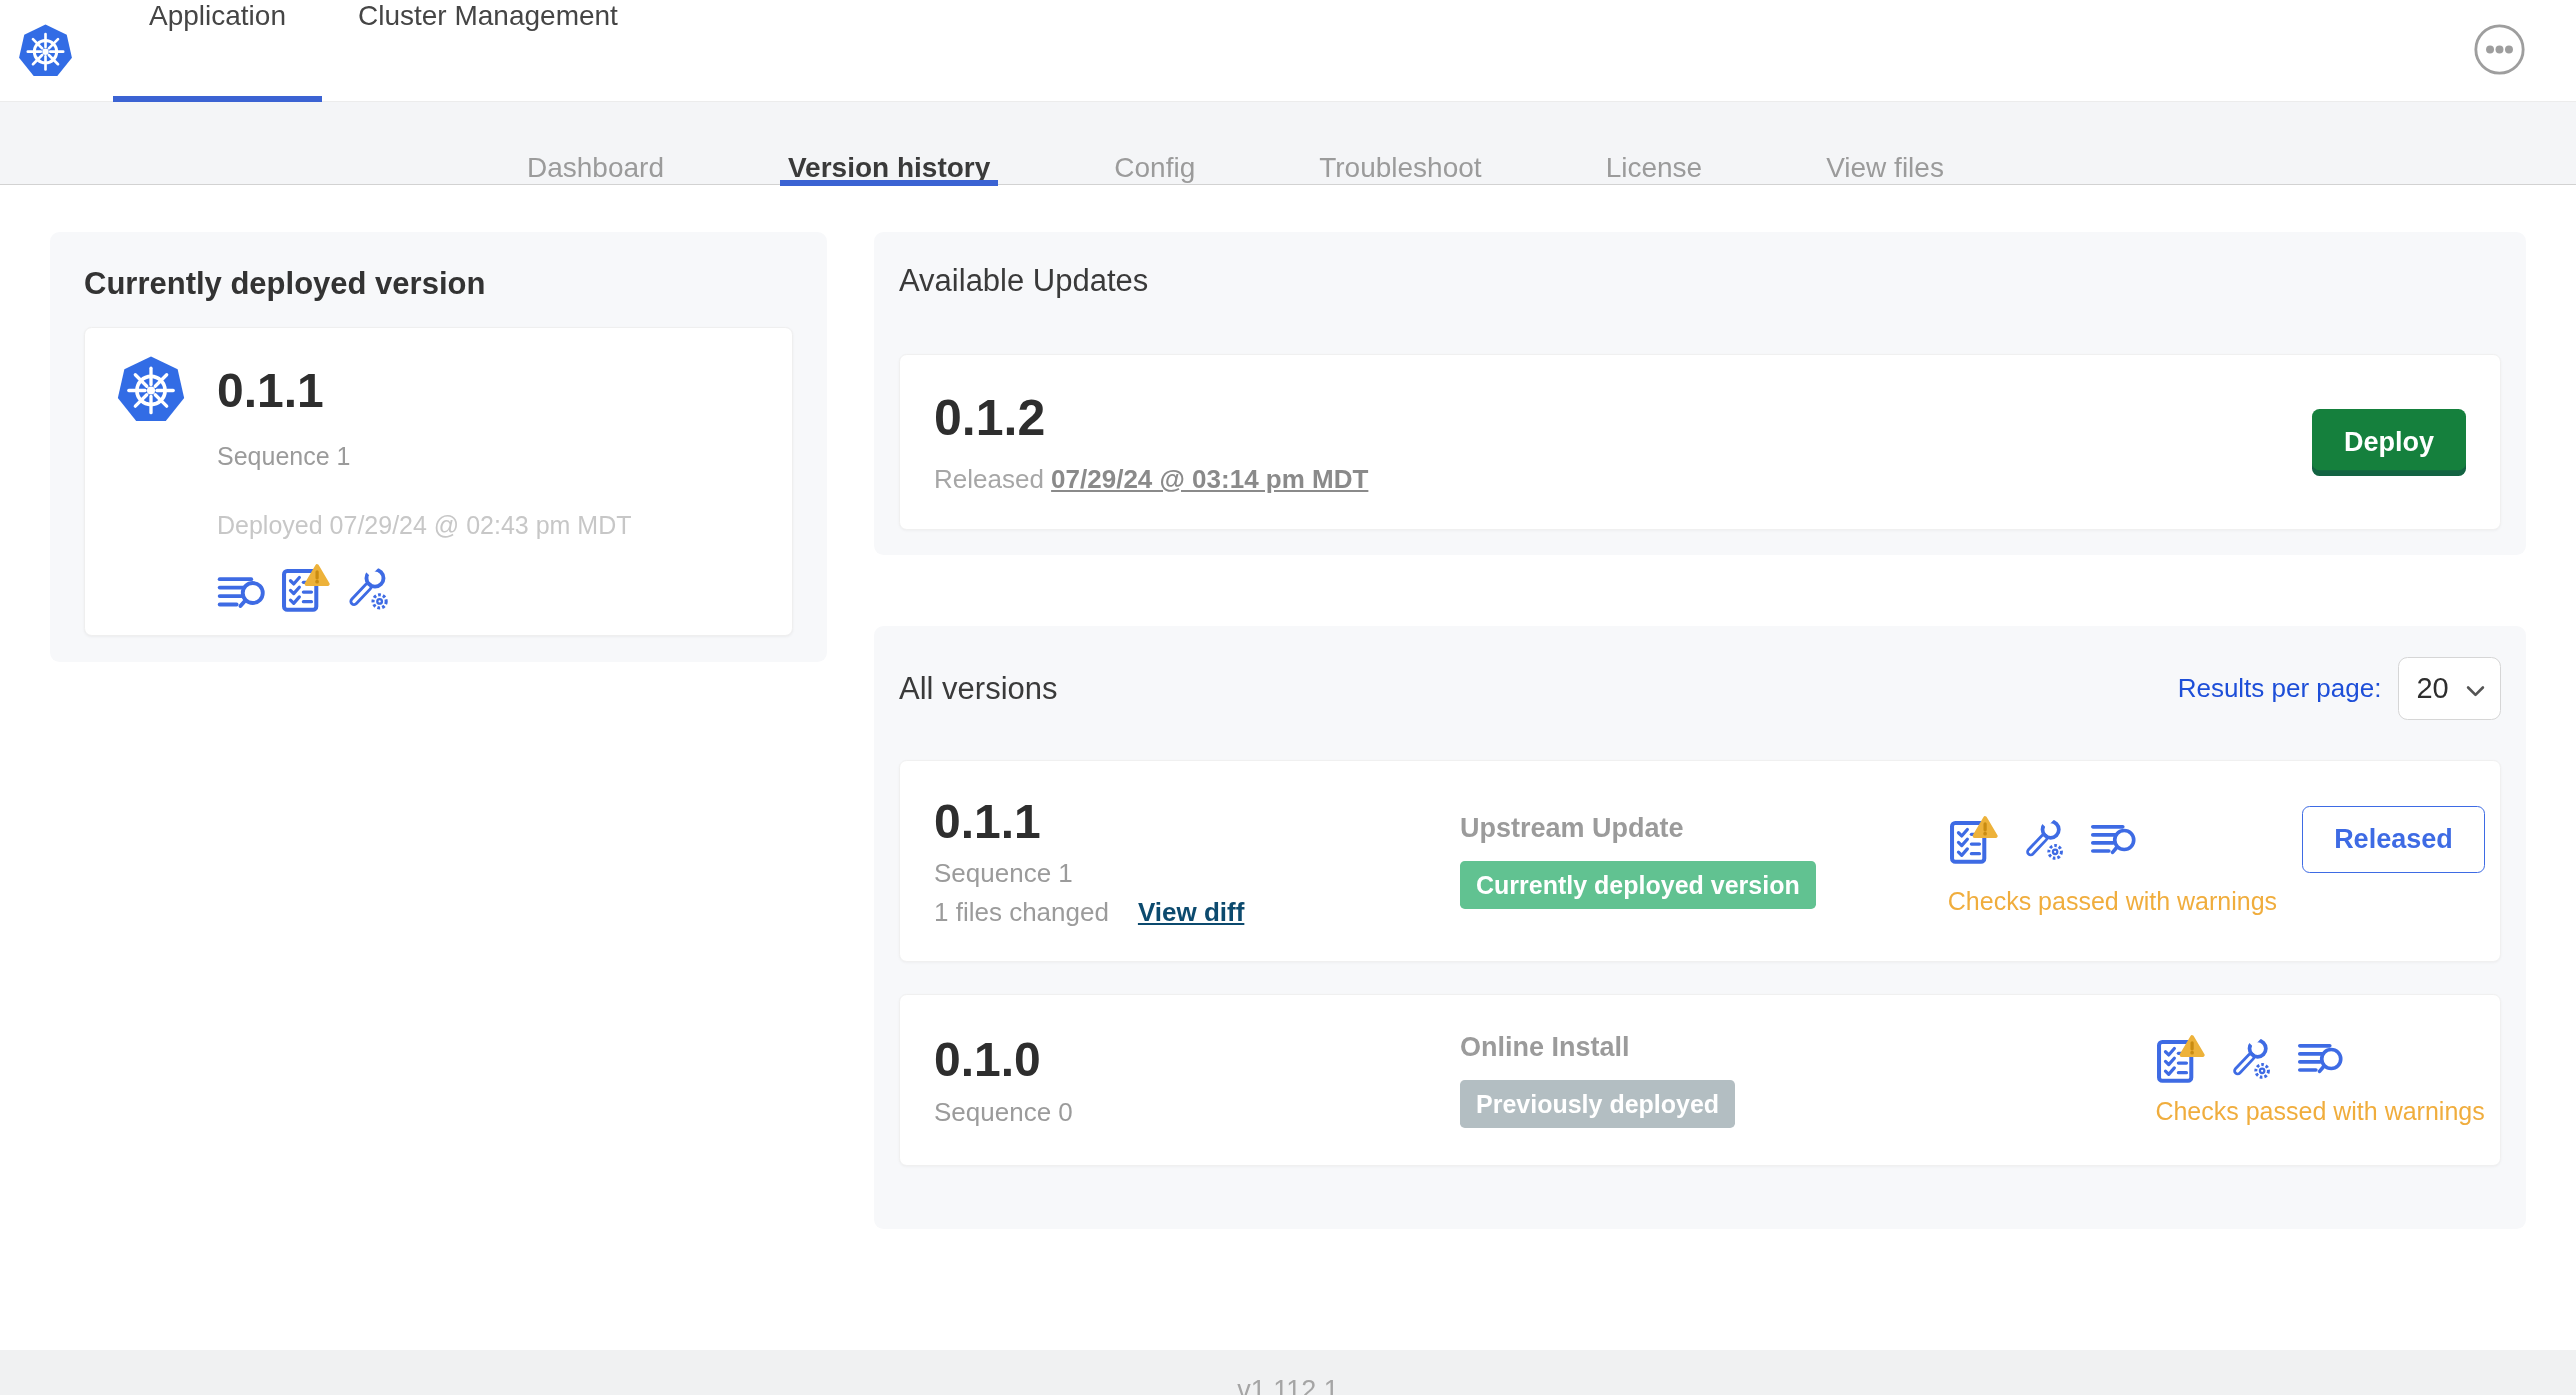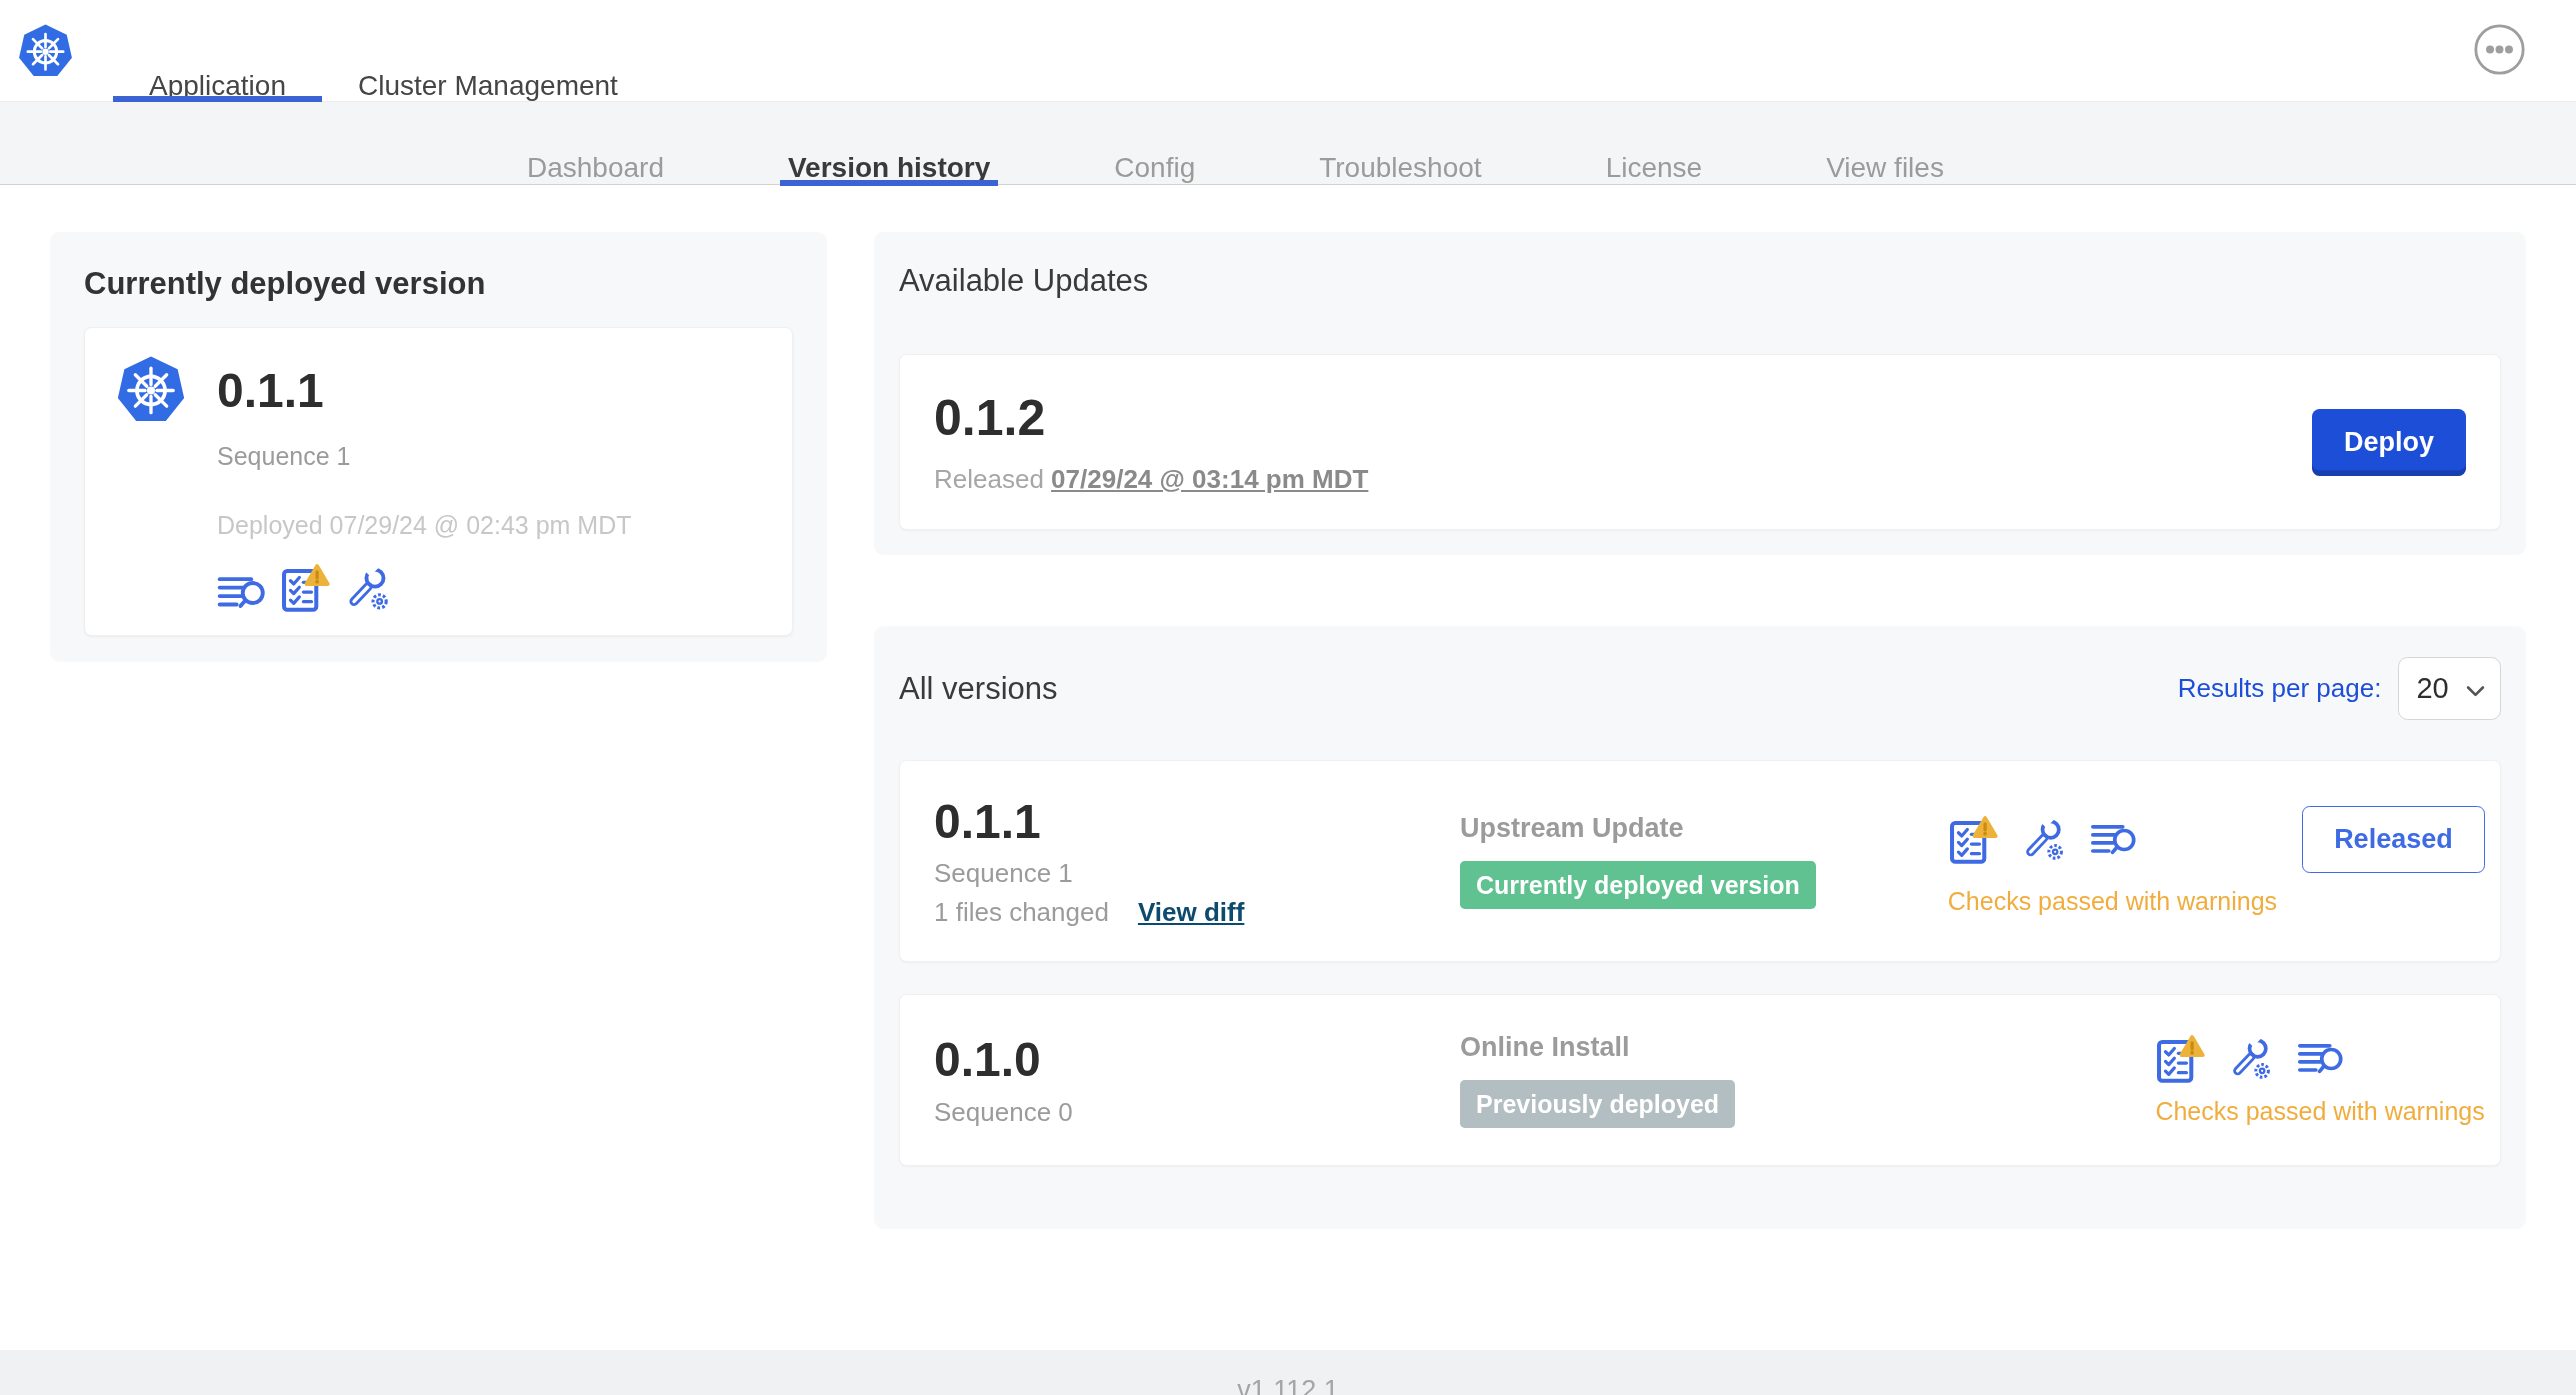--- a/index.html
+++ b/index.html
@@ -3,21 +3,21 @@
 <meta charset="utf-8">
 <style>
   * { margin:0; padding:0; box-sizing:border-box; }
   html,body { width:2576px; height:1396px; }
   body { font-family:"Liberation Sans","DejaVu Sans",sans-serif; background:#ffffff; color:#333; overflow:hidden; }
 
   
   .topnav { height:102px; background:#fff; display:flex; align-items:center; padding:0 48px 0 16px; border-bottom:1px solid #ececec; }
   .k8s-logo { width:59px; height:59px; flex:none; }
   .app-tabs { display:flex; margin-left:38px; height:102px; }
-  .app-tab { position:relative; display:flex; align-items:flex-end; padding:0 36px; font-size:28px; color:#454545; cursor:pointer; }
+  .app-tab { position:relative; display:flex; align-items:flex-start; padding:0 36px; font-size:28px; color:#454545; cursor:pointer; }
   .app-tab.active::after { content:""; position:absolute; left:0; right:0; bottom:0; height:5.7px; background:#3B63D3; }
   .overflow-btn { margin-left:auto; background:none; border:none; cursor:pointer; width:57px; height:57px; }
 
   
   .subnav { height:83px; background:#F4F5F7; border-bottom:1.9px solid #D2D2D2; display:flex; align-items:stretch; padding-left:527px; }
   .sub-tab { position:relative; display:flex; align-items:flex-end; margin-right:124px; font-size:28px; color:#9B9B9B; cursor:pointer; white-space:nowrap; }
   .sub-tab.active { color:#3A3A3A; font-weight:bold; }
   .sub-tab.active::after { content:""; position:absolute; left:-7.6px; right:-7.6px; bottom:-1.9px; height:5.7px; background:#3B63D3; }
 
   
@@ -36,21 +36,21 @@
   .dep-date { font-size:25px; color:#C7C7C7; margin-top:40px; }
   .dep-icons { display:flex; gap:13.4px; align-items:flex-end; margin-top:23px; }
 
   
   .right-col { flex:1; display:flex; flex-direction:column; }
   .updates-card { padding:31px 25px 25px; margin-bottom:71px; }
   .update-row { margin-top:55px; background:#fff; border:1px solid #F0F0F0; border-radius:7.6px; height:176px; padding:0 34px; display:flex; align-items:center; justify-content:space-between; box-shadow:0 1px 2.9px rgba(0,0,0,.04); }
   .big-version { font-size:50px; font-weight:bold; color:#2E2E2E; }
   .released { margin-top:17px; font-size:26px; color:#A6A6A6; }
   .released b { color:#8A8A8A;text-decoration:underline; }
-  .deploy-btn { background:#1d4ed8; color:#fff; border:none; border-radius:7.6px; height:67px; padding:0 32px; font-size:27px; font-weight:bold; font-family:inherit; box-shadow:inset 0 -5.7px 0 rgba(15,25,80,.28); cursor:pointer; }
+  .deploy-btn { background:#15803d; color:#fff; border:none; border-radius:7.6px; height:67px; padding:0 32px; font-size:27px; font-weight:bold; font-family:inherit; box-shadow:inset 0 -5.7px 0 rgba(15,25,80,.28); cursor:pointer; }
 
   .versions-card { padding:31px 25px 27px; min-height:603px; }
   .versions-head { display:flex; align-items:center; justify-content:space-between; }
   .per-page { display:flex; align-items:center; gap:17px; }
   .per-page-label { font-size:26px; color:#1d4ed8; }
   .per-page-select { display:flex; align-items:center; gap:17px; background:#fff; border:1.9px solid #D6D6D6; border-radius:9.5px; height:63px; padding:0 15.3px 0 17px; font-size:29px; color:#2E2E2E; cursor:pointer; }
 
   .version-row { background:#fff; border:1px solid #F0F0F0; border-radius:7.6px; box-shadow:0 1px 2.9px rgba(0,0,0,.04); display:flex; align-items:center; padding:27px 15.3px 27px 34px; }
   .version-row.first { margin-top:40px; min-height:202px; }
   .version-row.second { margin-top:32px; min-height:172px; }

